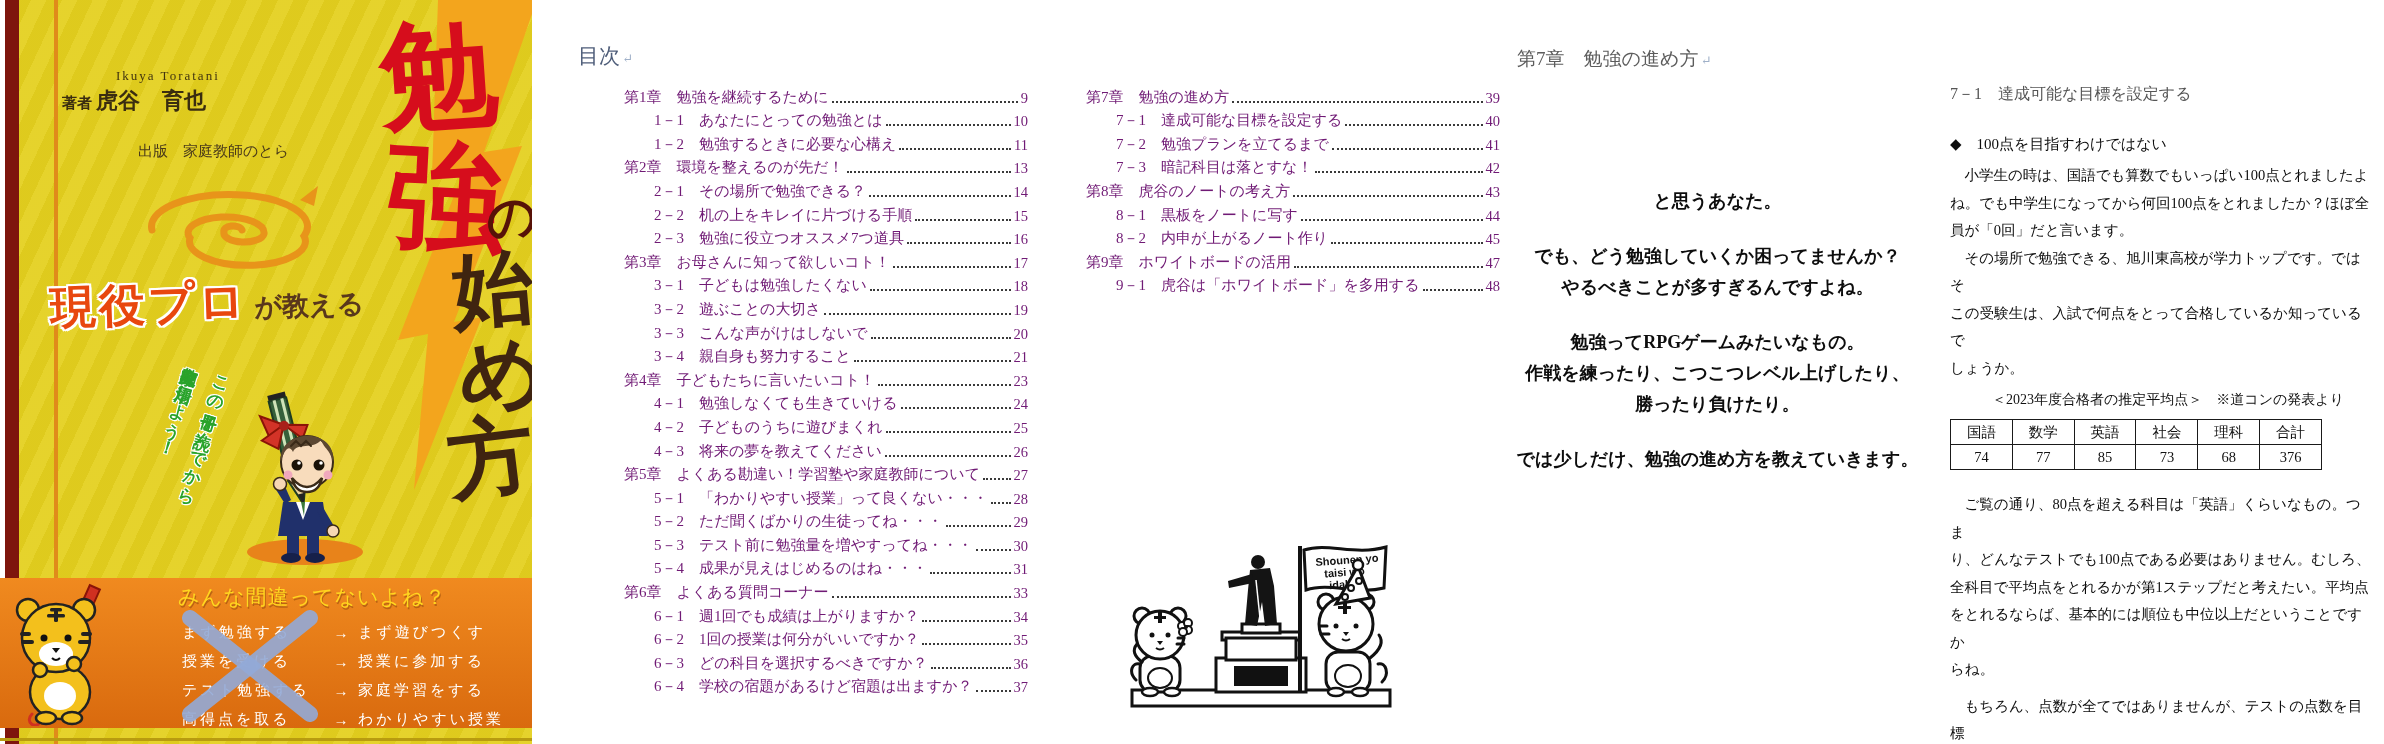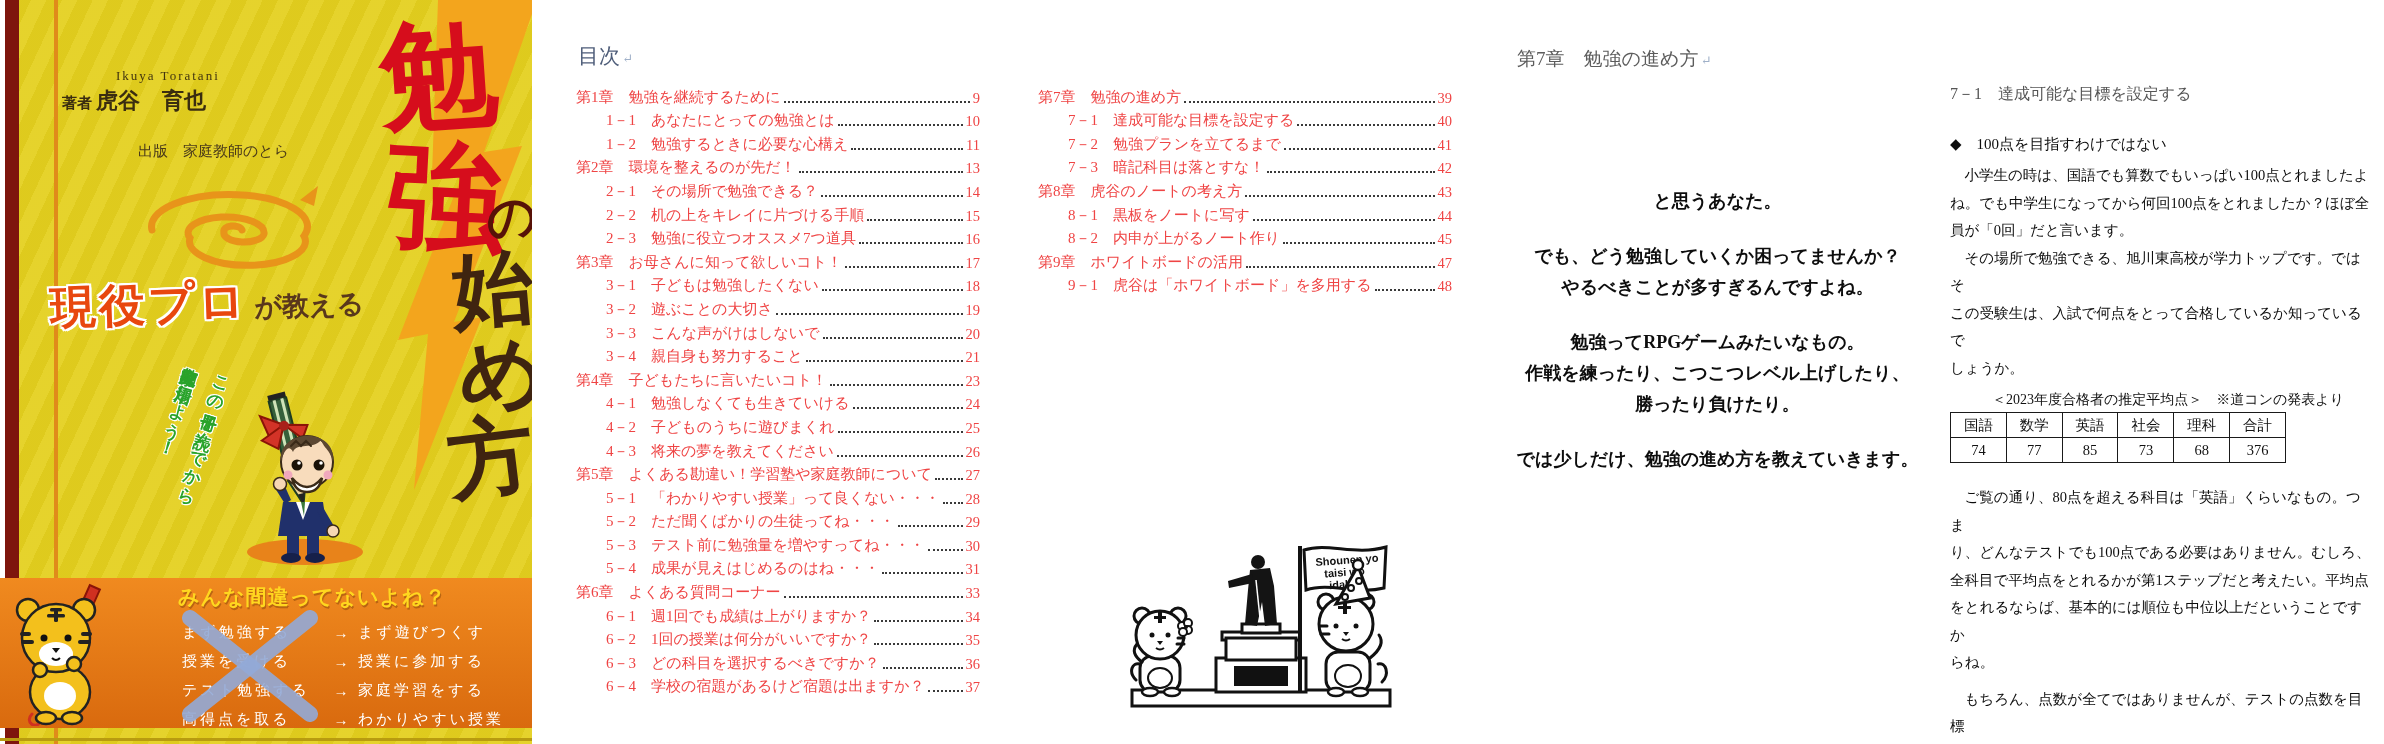--- a/index.html
+++ b/index.html
@@ -30,41 +30,41 @@
            font-family:"Liberation Sans","DejaVu Sans",sans-serif;}
   .tagline .pro{font-size:46px;font-weight:bold;color:#e8470e;letter-spacing:3px;
       text-shadow:-2px -2px 0 #fff,2px -2px 0 #fff,-2px 2px 0 #fff,2px 2px 0 #fff,0 -2px 0 #fff,0 2px 0 #fff,-2px 0 0 #fff,2px 0 0 #fff;}
   .tagline .oshieru{font-size:27px;font-weight:bold;color:#59381c;margin-left:6px;}
   .ribbon{position:absolute;left:146px;top:356px;height:218px;writing-mode:vertical-rl;transform:rotate(17deg);
           font-family:"Liberation Sans","DejaVu Sans",sans-serif;font-weight:bold;font-size:17px;color:#2aa32b;line-height:1.9;
           text-shadow:-1px -1px 0 #fff,1px -1px 0 #fff,-1px 1px 0 #fff,1px 1px 0 #fff;}
   .ribbon span{display:block;}
   .boy{position:absolute;left:235px;top:390px;width:135px;height:178px;}
   .band{position:absolute;left:0;top:578px;width:532px;height:150px;background:linear-gradient(180deg,#f08a1f,#d96a0e);}
-  .band-heading{position:absolute;left:178px;top:5px;font-size:21px;font-weight:bold;color:#ffd71f;
+  .band-heading{position:absolute;left:178px;top:5px;font-size:21px;font-weight:normal;color:#ffd71f;
                 font-family:"Liberation Sans","DejaVu Sans",sans-serif;letter-spacing:1px;
                 text-shadow:1px 2px 0 rgba(90,40,0,.35);white-space:nowrap;}
   .band-rows{position:absolute;left:182px;top:40px;width:348px;
              font-family:"Liberation Sans","DejaVu Sans",sans-serif;font-size:15px;color:#fff;}
   .band-row{display:flex;height:29px;align-items:center;letter-spacing:3px;white-space:nowrap;}
   .band-row .wrong{width:142px;}
   .band-row .arrow{width:34px;letter-spacing:0;text-align:center;}
   .xmark{position:absolute;left:176px;top:32px;width:148px;height:112px;}
   .cover-bottom-line{position:absolute;left:0;top:738px;width:532px;height:3px;background:#b89b10;}
   .tigerc{position:absolute;left:8px;top:4px;width:115px;height:144px;}
 
   
   .page{position:absolute;top:0;height:744px;background:#fff;}
   .toc-page{left:532px;width:968px;}
   .chapter-page{left:1500px;width:435px;}
   .section-page{left:1935px;width:449px;}
 
   .toc-heading{position:absolute;left:46px;top:42px;font-size:21px;color:#4e5d79;}
   .ret{font-size:13px;color:#9fb0c8;margin-left:2px;}
-  .toc-col{position:absolute;top:83px;font-size:15px;color:#ef4444;}
+  .toc-col{position:absolute;top:83px;font-size:15px;color:#701a75;margin-left:48px;}
   .toc-left{left:44px;width:404px;}
   .toc-right{left:506px;width:414px;}
   .trow{display:flex;align-items:flex-end;height:23.6px;}
   .trow .t{white-space:nowrap;}
   .trow.lv1{padding-left:30px;}
   .dots{flex:1;border-bottom:2px dotted #3a3a3a;margin:0 3px 4px 3px;min-width:8px;}
   .trow .p{font-size:14.5px;}
   .statue{position:absolute;left:598px;top:540px;width:262px;height:172px;}
 
   .chapter-heading{position:absolute;left:17px;top:46px;font-size:19px;color:#5c5c5c;}
@@ -72,21 +72,21 @@
                 font-weight:bold;font-size:18px;line-height:31px;color:#0d0d0d;}
   .cgroup{margin-top:24px;}
   .cgroup:first-child{margin-top:0;}
 
   .section-inner{padding:0 13px 0 15px;}
   .section-heading{margin:0;padding-top:84px;font-size:16px;color:#555;}
   .section-sub{margin-top:30px;font-size:15px;color:#0d0d0d;}
   .para{font-size:14.5px;line-height:27.5px;color:#0d0d0d;}
   .para1{margin-top:8px;}
   .table-caption{margin-top:9px;margin-left:42px;font-size:14px;}
-  table.scores{margin-top:3px;border-collapse:collapse;width:336px;}
+  table.scores{margin-top:10px;border-collapse:collapse;width:372px;}
   table.scores td{border:1.6px solid #1a1a1a;height:24px;text-align:center;font-size:14.5px;padding:0;}
   .para2{margin-top:21px;}
   .para3{margin-top:9px;}
 </style>
 </head>
 <body>
 
 <div class="stage">
 
   <div class="cover">

